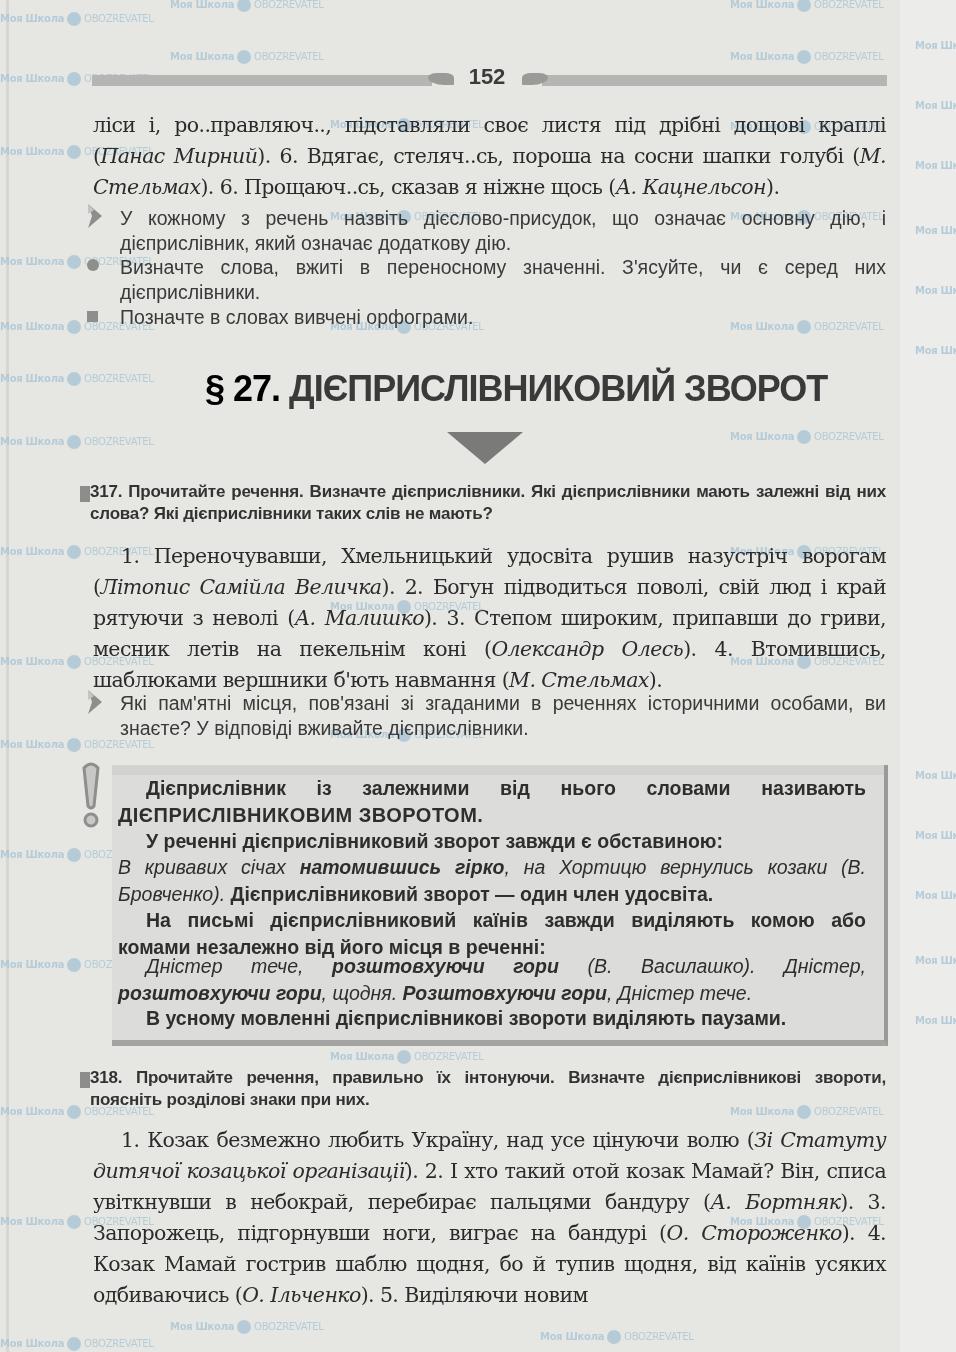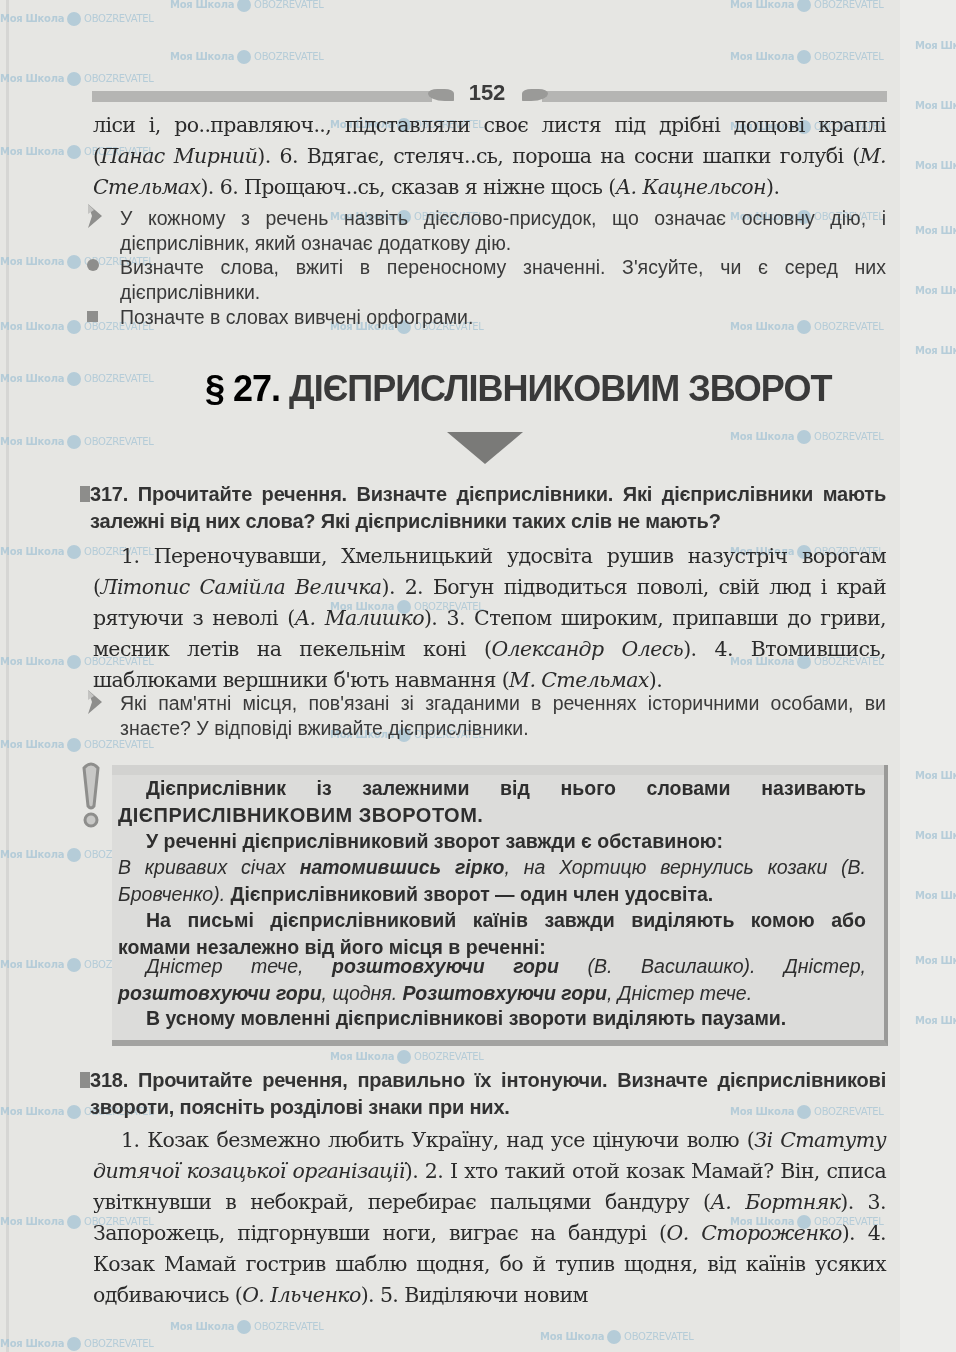--- a/index.html
+++ b/index.html
@@ -27,21 +27,21 @@
     font-size: 10px; color: #a9c6d6; white-space: nowrap; opacity: .8;
     pointer-events: none; letter-spacing: -0.3px;
   }
   .wm .ms { font-weight: bold; }
   .wm .circ {
     display: inline-block; width: 14px; height: 14px; border-radius: 50%;
     background: #a9c6d6; vertical-align: middle; margin: 0 3px;
   }
   
   .page-header {
-    position: absolute; left: 92px; top: 86px; width: 795px; height: 20px;
+    position: absolute; left: 92px; top: 70px; width: 795px; height: 20px;
   }
   .page-header .bar {
     position: absolute; left: 0; right: 0; top: 5px; height: 11px;
     background: #b5b5b3;
   }
   .page-header .num {
     position: absolute; left: 340px; top: -6px; width: 110px; text-align: center;
     background: #e6e6e3; font-family: "Liberation Sans", sans-serif;
     font-weight: bold; font-size: 22px; color: #3b3b3b;
   }
@@ -72,22 +72,22 @@
     letter-spacing: -1px; color: #3a3a3a; white-space: nowrap;
   }
   .section-title .num { color: #000000; }
   .down-triangle {
     position: absolute; left: 447px; top: 432px; width: 0; height: 0;
     border-left: 38px solid transparent; border-right: 38px solid transparent;
     border-top: 32px solid #7a7a78;
   }
   .task-head {
     position: absolute; left: 90px; width: 796px;
-    font-family: "Liberation Sans", sans-serif; font-weight: bold; font-size: 20px;
-    line-height: 27px; color: #333; text-align: justify; letter-spacing: -0.2px;
+    font-family: "Liberation Sans", sans-serif; font-weight: bold; font-size: 17px;
+    line-height: 22px; color: #333; text-align: justify; letter-spacing: -0.2px;
   }
   .task-marker {
     position: absolute; width: 10px; height: 16px; background: #8d8d8b;
   }
   .rule-box {
     position: absolute; left: 112px; top: 765px; width: 772px; height: 275px;
     background: #dcdcda;
     border-right: 4px solid #9a9a98; border-bottom: 6px solid #a3a3a1;
   }
   .rule-box .topband {
@@ -181,21 +181,21 @@
 </svg>
 <div class="sans-p" style="top:255px">Визначте слова, вжиті в переносному значенні. З'ясуйте, чи є серед них дієприслівники.</div>
 
 <svg class="bullet-icon" style="left:86px;top:310px" viewBox="0 0 14 14">
   <rect x="1" y="1" width="11" height="11" fill="#8e8e8c"></rect>
 </svg>
 <div class="sans-p" style="top:305px">Позначте в словах вивчені орфограми.</div>
 
 <div class="section-title">
   <span class="num">§ 27.</span>
-  <span>ДІЄПРИСЛІВНИКОВИМ ЗВОРОТ</span>
+  <span>ДІЄПРИСЛІВНИКОВИЙ ЗВОРОТ</span>
 </div>
 <div class="down-triangle"></div>
 
 <div class="task-marker" style="left:80px;top:486px"></div>
 <div class="task-head" style="top:481px">
   <span>317.</span> <span>Прочитайте речення. Визначте дієприслівники. Які дієприслівники мають залежні від них слова? Які дієприслівники таких слів не мають?</span>
 </div>
 <div class="serif-p" style="top:541px;text-indent:28px">
   <span>1. Переночувавши, Хмельницький удосвіта рушив назустріч ворогам (</span><i>Літопис Самійла Величка</i><span>). 2. Богун підводиться поволі, свій люд і край рятуючи з неволі (</span><i>А. Малишко</i><span>). 3. Степом широким, припавши до гриви, месник летів на пекельнім коні (</span><i>Олександр Олесь</i><span>). 4. Втомившись, шаблюками вершники б'ють навмання (</span><i>М. Стельмах</i><span>).</span>
 </div>

